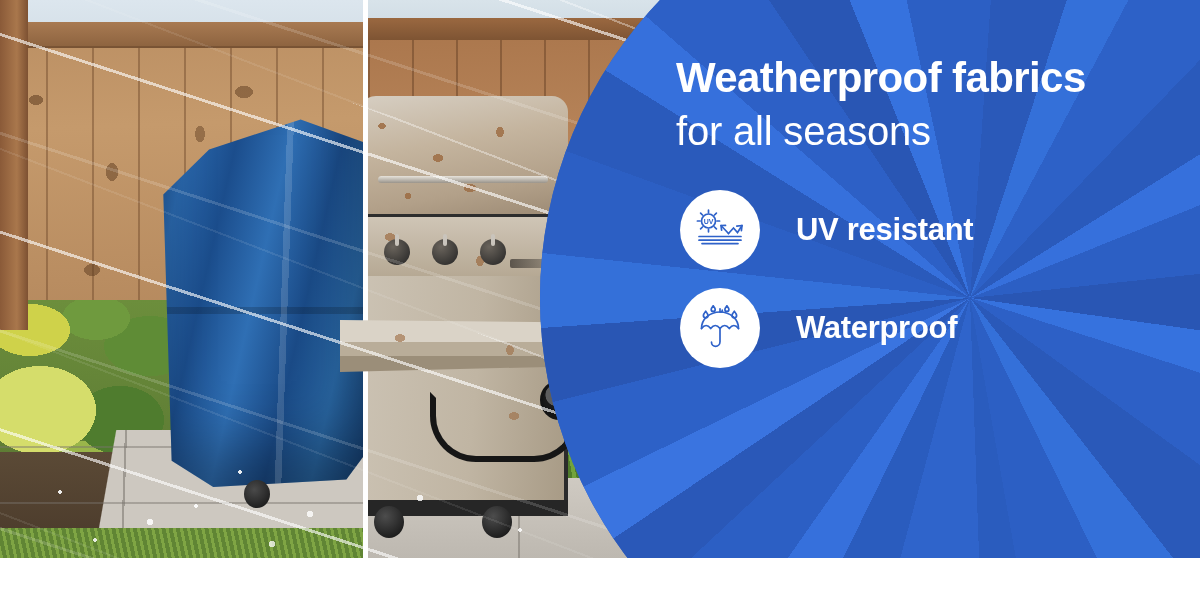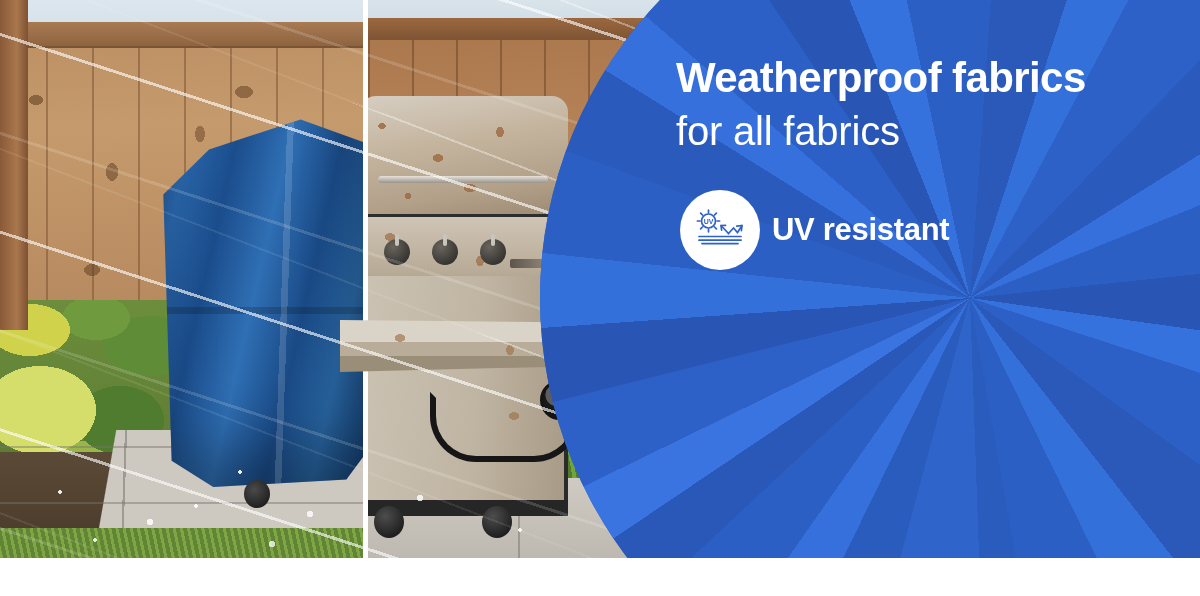--- a/index.html
+++ b/index.html
@@ -344,21 +344,21 @@
 
   .features { position:absolute; left:680px; top:190px; z-index:30; }
   .feature-row { display:flex; align-items:center; height:80px; margin-bottom:18px; }
   .icon-badge {
     width:80px; height:80px; min-width:80px; border-radius:50%;
     background:#ffffff;
     display:flex; align-items:center; justify-content:center;
   }
   .icon-badge svg { display:block; }
   .feature-label {
-    margin-left:12px;
+    margin-left:36px;
     font-size:31px; font-weight:bold; color:#ffffff;
     letter-spacing:-.3px; white-space:nowrap;
   }
 
   .bottom-white {
     position:absolute; left:0; top:558px; width:1200px; height:38px;
     background:#ffffff; z-index:25;
   }
 </style>
 </head>
@@ -413,21 +413,21 @@
   <div class="blue-circle">
     <div class="rays"></div>
   </div>
 
   <div class="side-shelf"></div>
   <div class="burner-knob-side"></div>
   <div class="hose"></div>
 
   <div class="copy">
     <div class="headline">Weatherproof fabrics</div>
-    <div class="subhead">for all fabrics</div>
+    <div class="subhead">for all seasons</div>
   </div>
 
   <div class="features">
 
     <div class="feature-row">
       <div class="icon-badge">
         <span>
           <svg width="50" height="44" viewBox="0 0 50 44" fill="none" stroke="#2f62c9" stroke-width="1.7" stroke-linecap="round">
             <circle cx="13.5" cy="13" r="7"></circle>
             <text x="13.5" y="16.3" font-family="Liberation Sans, sans-serif" font-size="7" font-weight="bold" fill="#2f62c9" stroke="none" text-anchor="middle">UV</text>
@@ -438,17 +438,36 @@
             <path d="M26 17.5 26.6 22.2 M26 17.5 30.5 17.4"></path>
             <path d="M33.5 25.5 38.5 20 42.5 24.5 47 17.5"></path>
             <path d="M47 17.5 41.8 18.1 M47 17.5 46.4 22.6"></path>
             <path d="M4 28.5H46 M4 32.2H46 M7 35.6H43"></path>
           </svg>
         </span>
       </div>
       <div class="feature-label">UV resistant</div>
     </div>
 
+    <div class="feature-row">
+      <div class="icon-badge">
+        <span>
+          <svg width="46" height="46" viewBox="0 0 46 46" fill="none" stroke="#2f62c9" stroke-width="1.7" stroke-linecap="round" stroke-linejoin="round">
+            <path d="M4.5 23.5c0-9.4 8.3-16.5 18.5-16.5s18.5 7.1 18.5 16.5"></path>
+            <path d="M4.5 23.5c3 -4 6.2-4 9.2 0 3-4 6.2-4 9.3 0
+                     3.1-4 6.3-4 9.3 0 3-4 6.2-4 9.2 0"></path>
+            <path d="M23 7V3.8"></path>
+            <path d="M23 23.5v13.2c0 2.6-2 4.6-4.4 4.6-2.3 0-4.1-1.8-4.1-4.1"></path>
+            <path d="M11 10.5c0 1.3-1 2.3-2.3 2.3S6.4 11.8 6.4 10.5c0-1.4 2.3-4.3 2.3-4.3S11 9.1 11 10.5z"></path>
+            <path d="M39.6 10.5c0 1.3-1 2.3-2.3 2.3s-2.3-1-2.3-2.3c0-1.4 2.3-4.3 2.3-4.3s2.3 2.9 2.3 4.3z"></path>
+            <path d="M25.3 5.2c0 1-.8 1.8-1.8 1.8"></path>
+            <path d="M18.2 4.4c0 1.1-.9 2-2 2s-2-.9-2-2c0-1.2 2-3.7 2-3.7s2 2.5 2 3.7z"></path>
+            <path d="M31.9 4.4c0 1.1-.9 2-2 2s-2-.9-2-2c0-1.2 2-3.7 2-3.7s2 2.5 2 3.7z"></path>
+          </svg>
+        </span>
+      </div>
+      <div class="feature-label">Waterproof</div>
+    </div>
 
   </div>
 
   <div class="bottom-white"></div>
 </div>
 
 </body></html>

